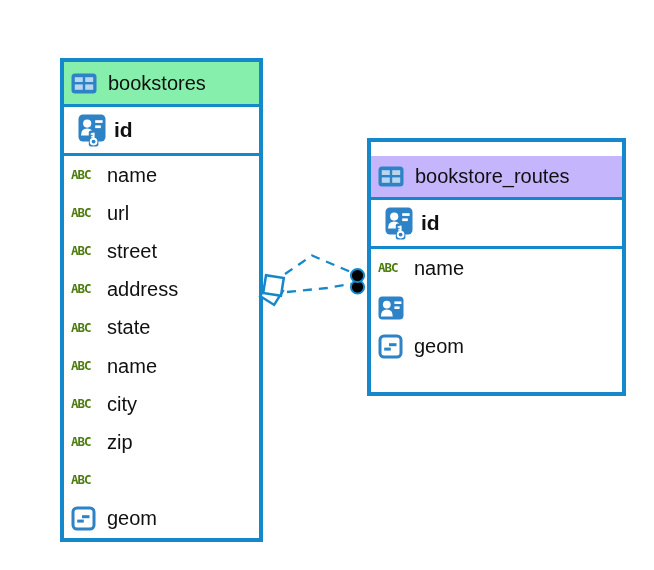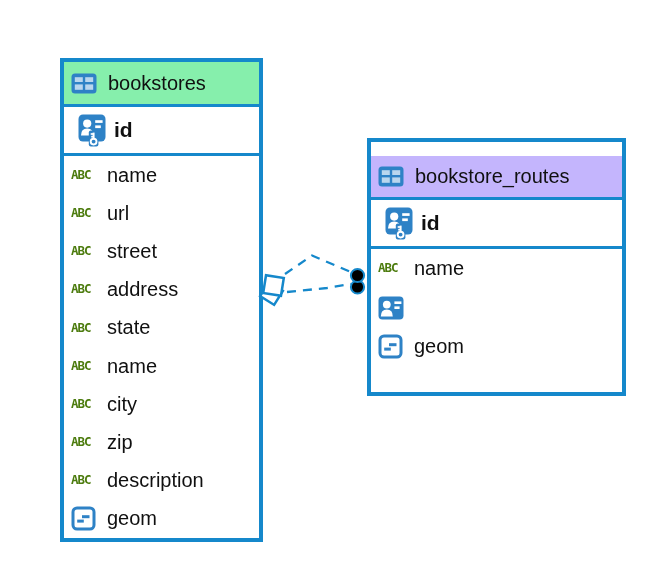--- a/index.html
+++ b/index.html
@@ -185,21 +185,20 @@
     <div class="col-row">
       <span class="icon-cell">
           <span class="abc-icon">ABC</span>
         </span>
       <span>zip</span>
     </div>
     <div class="col-row">
       <span class="icon-cell">
           <span class="abc-icon">ABC</span>
         </span>
-      <span>description</span>
     </div>
     <div class="col-row">
       <span class="icon-cell">
         <svg width="25" height="25" viewBox="0 0 25 25">
           <rect x="2" y="2" width="21" height="21" rx="4" fill="#ffffff" stroke="#2E82C6" stroke-width="3"></rect>
           <rect x="11" y="9.2" width="7.5" height="3" fill="#2E82C6"></rect>
           <rect x="6.2" y="13.6" width="6.6" height="3" fill="#2E82C6"></rect>
         </svg>
       </span>
       <span>geom</span>

